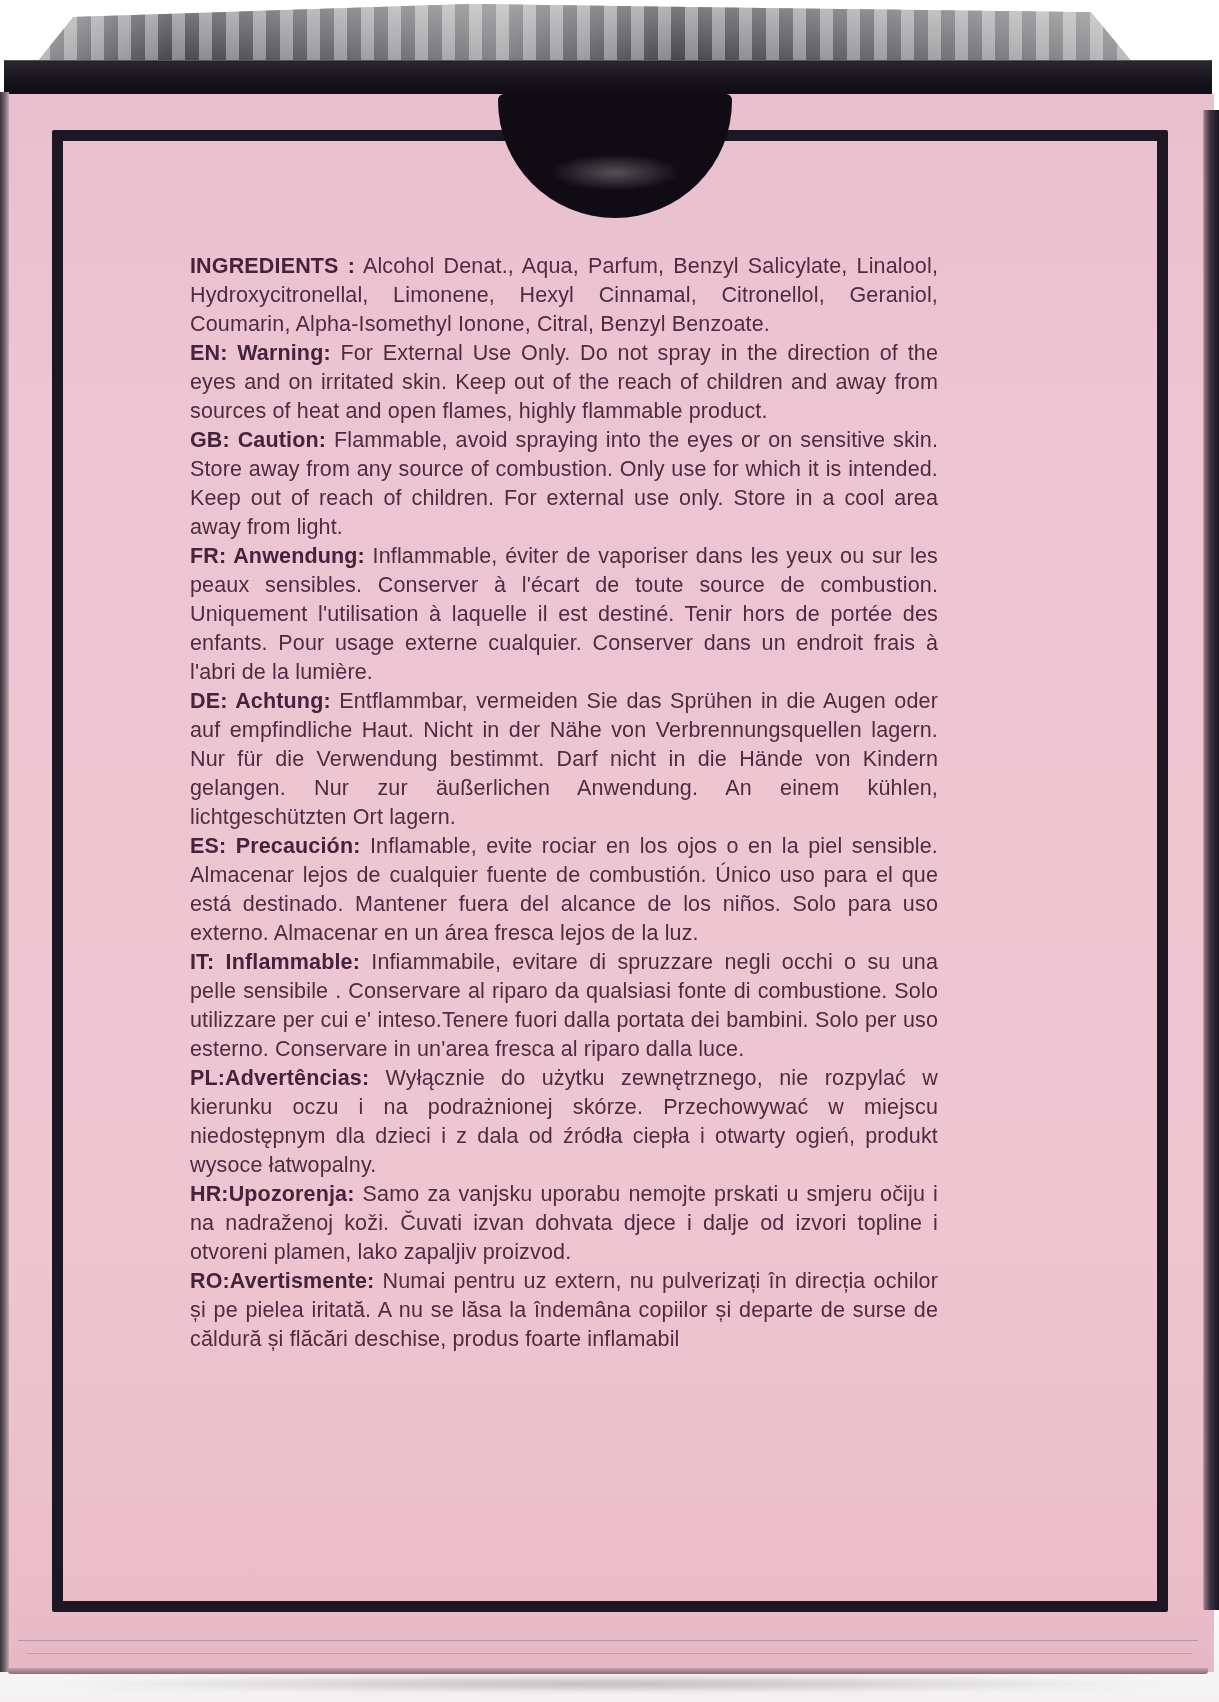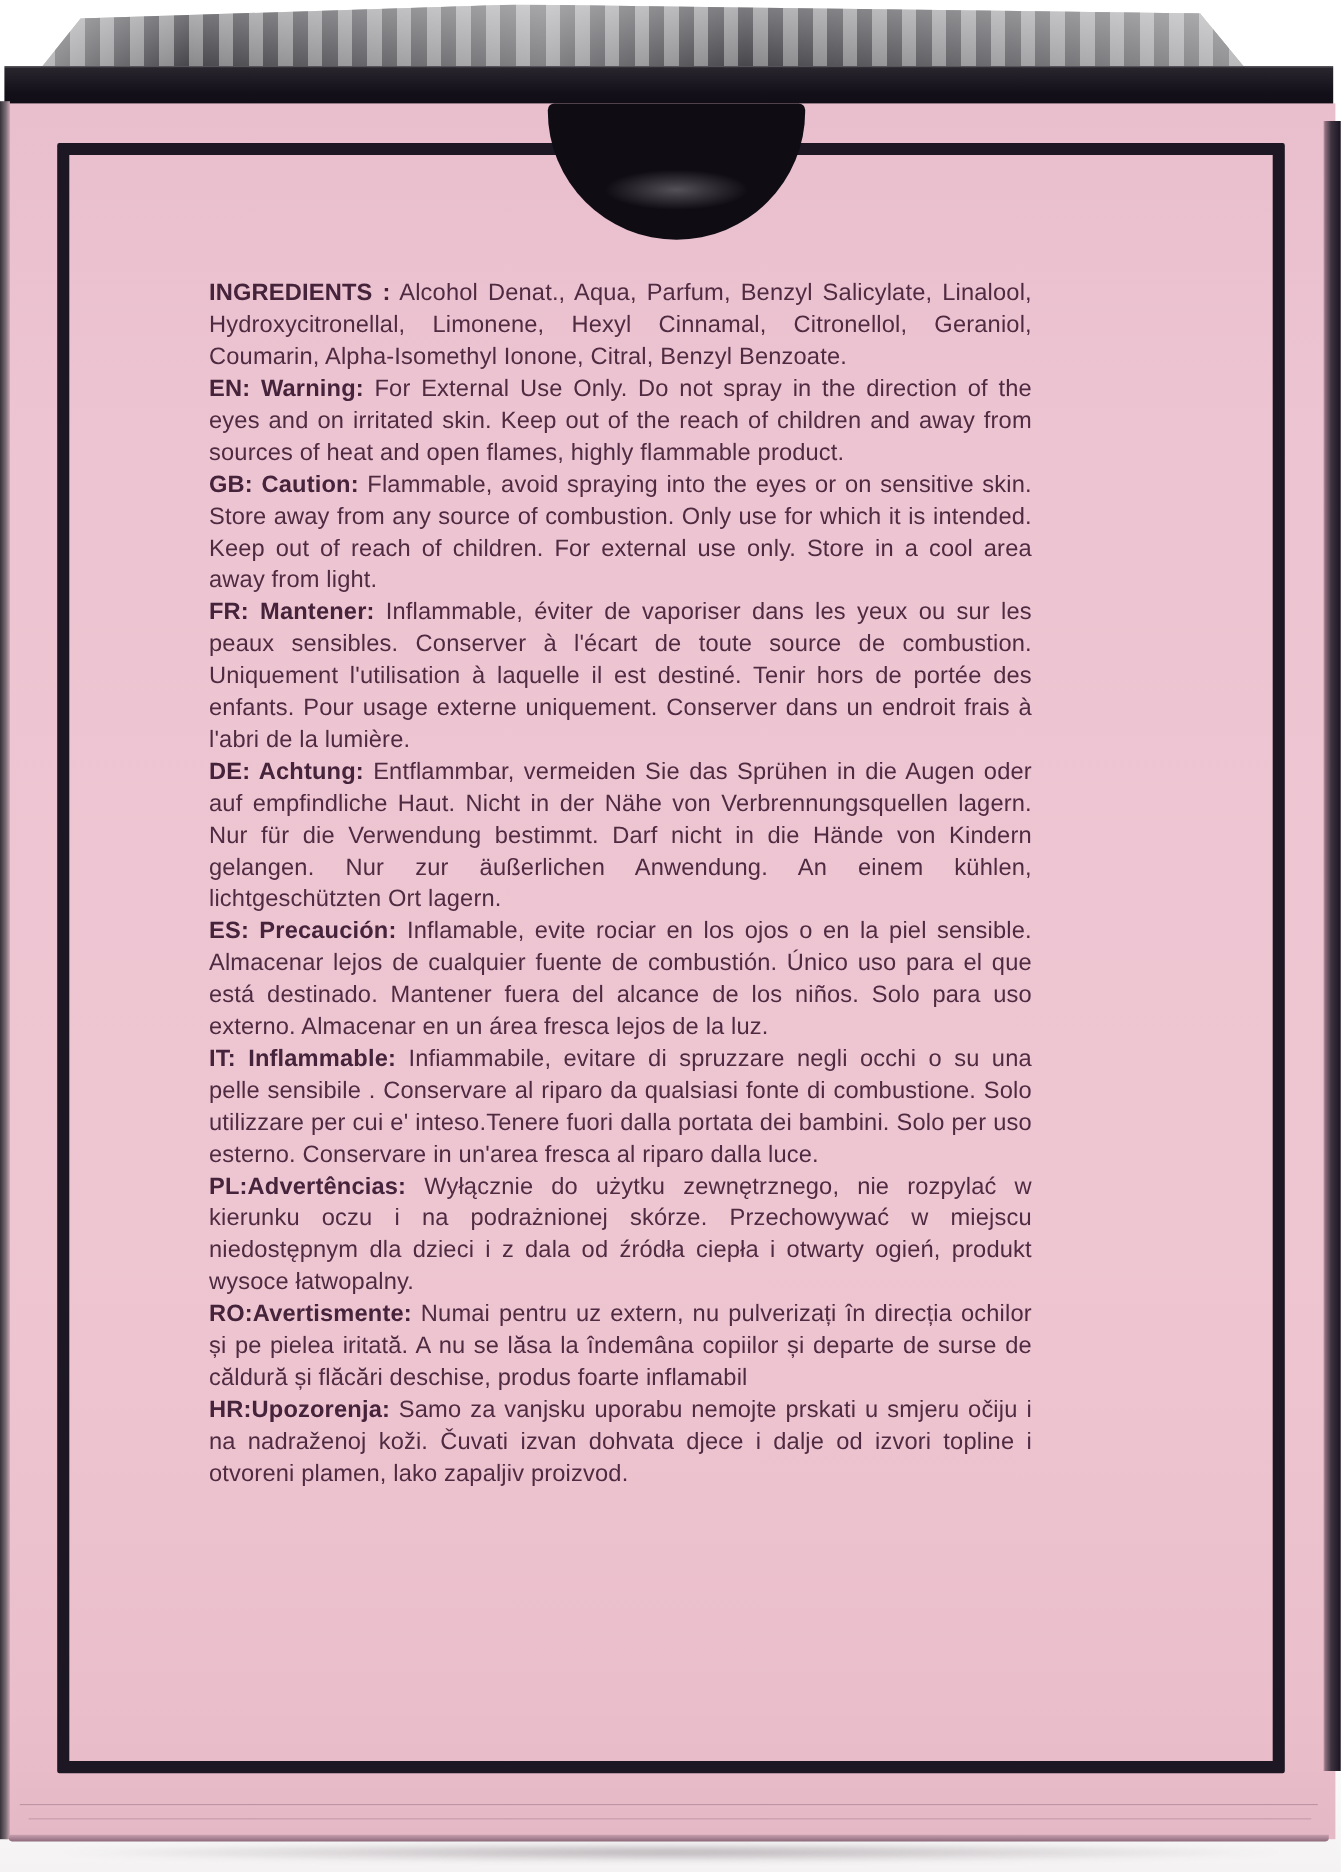--- a/index.html
+++ b/index.html
@@ -82,27 +82,27 @@
   <div class="edge-left"></div>
   <div class="edge-right"></div>
 
   <div class="frame"></div>
   <div class="notch"></div>
 
   <div class="text-block">
     <p><b>INGREDIENTS :</b> <span>Alcohol Denat., Aqua, Parfum, Benzyl Salicylate, Linalool, Hydroxycitronellal, Limonene, Hexyl Cinnamal, Citronellol, Geraniol, Coumarin, Alpha-Isomethyl Ionone, Citral, Benzyl Benzoate.</span></p>
     <p><b>EN: Warning:</b> <span>For External Use Only. Do not spray in the direction of the eyes and on irritated skin. Keep out of the reach of children and away from sources of heat and open flames, highly flammable product.</span></p>
     <p><b>GB: Caution:</b> <span>Flammable, avoid spraying into the eyes or on sensitive skin. Store away from any source of combustion. Only use for which it is intended. Keep out of reach of children. For external use only. Store in a cool area away from light.</span></p>
-    <p><b>FR: Mantener:</b> <span>Inflammable, éviter de vaporiser dans les yeux ou sur les peaux sensibles. Conserver à l'écart de toute source de combustion. Uniquement l'utilisation à laquelle il est destiné. Tenir hors de portée des enfants. Pour usage externe uniquement. Conserver dans un endroit frais à l'abri de la lumière.</span></p>
+    <p><b>FR: Anwendung:</b> <span>Inflammable, éviter de vaporiser dans les yeux ou sur les peaux sensibles. Conserver à l'écart de toute source de combustion. Uniquement l'utilisation à laquelle il est destiné. Tenir hors de portée des enfants. Pour usage externe cualquier. Conserver dans un endroit frais à l'abri de la lumière.</span></p>
     <p><b>DE: Achtung:</b> <span>Entflammbar, vermeiden Sie das Sprühen in die Augen oder auf empfindliche Haut. Nicht in der Nähe von Verbrennungsquellen lagern. Nur für die Verwendung bestimmt. Darf nicht in die Hände von Kindern gelangen. Nur zur äußerlichen Anwendung. An einem kühlen, lichtgeschützten Ort lagern.</span></p>
     <p><b>ES: Precaución:</b> <span>Inflamable, evite rociar en los ojos o en la piel sensible. Almacenar lejos de cualquier fuente de combustión. Único uso para el que está destinado. Mantener fuera del alcance de los niños. Solo para uso externo. Almacenar en un área fresca lejos de la luz.</span></p>
     <p><b>IT: Inflammable:</b> <span>Infiammabile, evitare di spruzzare negli occhi o su una pelle sensibile . Conservare al riparo da qualsiasi fonte di combustione. Solo utilizzare per cui e' inteso.Tenere fuori dalla portata dei bambini. Solo per uso esterno. Conservare in un'area fresca al riparo dalla luce.</span></p>
     <p><b>PL:Advertências:</b> <span>Wyłącznie do użytku zewnętrznego, nie rozpylać w kierunku oczu i na podrażnionej skórze. Przechowywać w miejscu niedostępnym dla dzieci i z dala od źródła ciepła i otwarty ogień, produkt wysoce łatwopalny.</span></p>
+    <p><b>HR:Upozorenja:</b> <span>Samo za vanjsku uporabu nemojte prskati u smjeru očiju i na nadraženoj koži. Čuvati izvan dohvata djece i dalje od izvori topline i otvoreni plamen, lako zapaljiv proizvod.</span></p>
     <p><b>RO:Avertismente:</b> <span>Numai pentru uz extern, nu pulverizați în direcția ochilor și pe pielea iritată. A nu se lăsa la îndemâna copiilor și departe de surse de căldură și flăcări deschise, produs foarte inflamabil</span></p>
-    <p><b>HR:Upozorenja:</b> <span>Samo za vanjsku uporabu nemojte prskati u smjeru očiju i na nadraženoj koži. Čuvati izvan dohvata djece i dalje od izvori topline i otvoreni plamen, lako zapaljiv proizvod.</span></p>
   </div>
 
   <div class="fold-1"></div>
   <div class="fold-2"></div>
   <div class="box-bottom"></div>
   <div class="shadow"></div>
 
 </div>
 
 </body></html>

